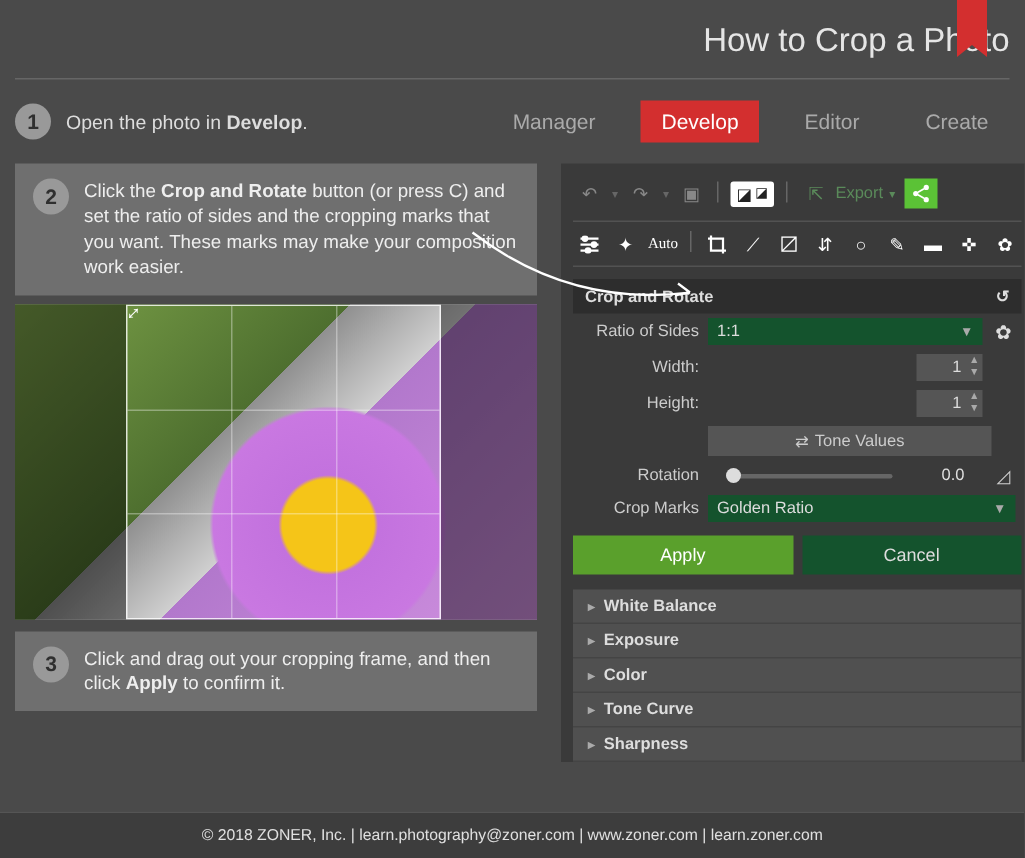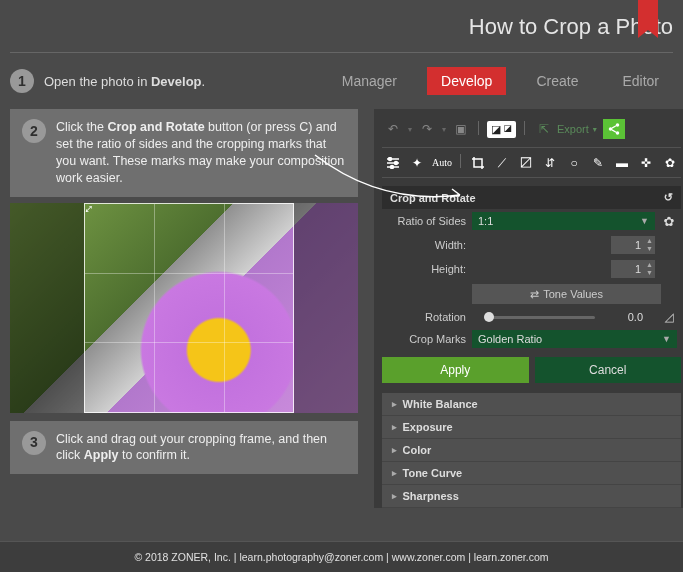--- a/index.html
+++ b/index.html
@@ -335,22 +335,22 @@
 <div class="bookmark"></div>
 
 <h1>How to Crop a Photo</h1>
 
 <div class="top-row">
   <div class="num-badge">1</div>
   <div class="step1-text">Open the photo in <strong>Develop</strong>.</div>
   <div class="tabs">
     <div class="tab">Manager</div>
     <div class="tab active">Develop</div>
+    <div class="tab">Editor</div>
     <div class="tab">Create</div>
-    <div class="tab">Editor</div>
   </div>
 </div>
 
 <div class="mid">
   <div class="left-col">
     <div class="step-box">
       <div class="num-badge">2</div>
       <div>Click the <strong>Crop and Rotate</strong> button (or press C) and set the ratio of sides and the cropping marks that you want. These marks may make your composition work easier.</div>
     </div>
 

